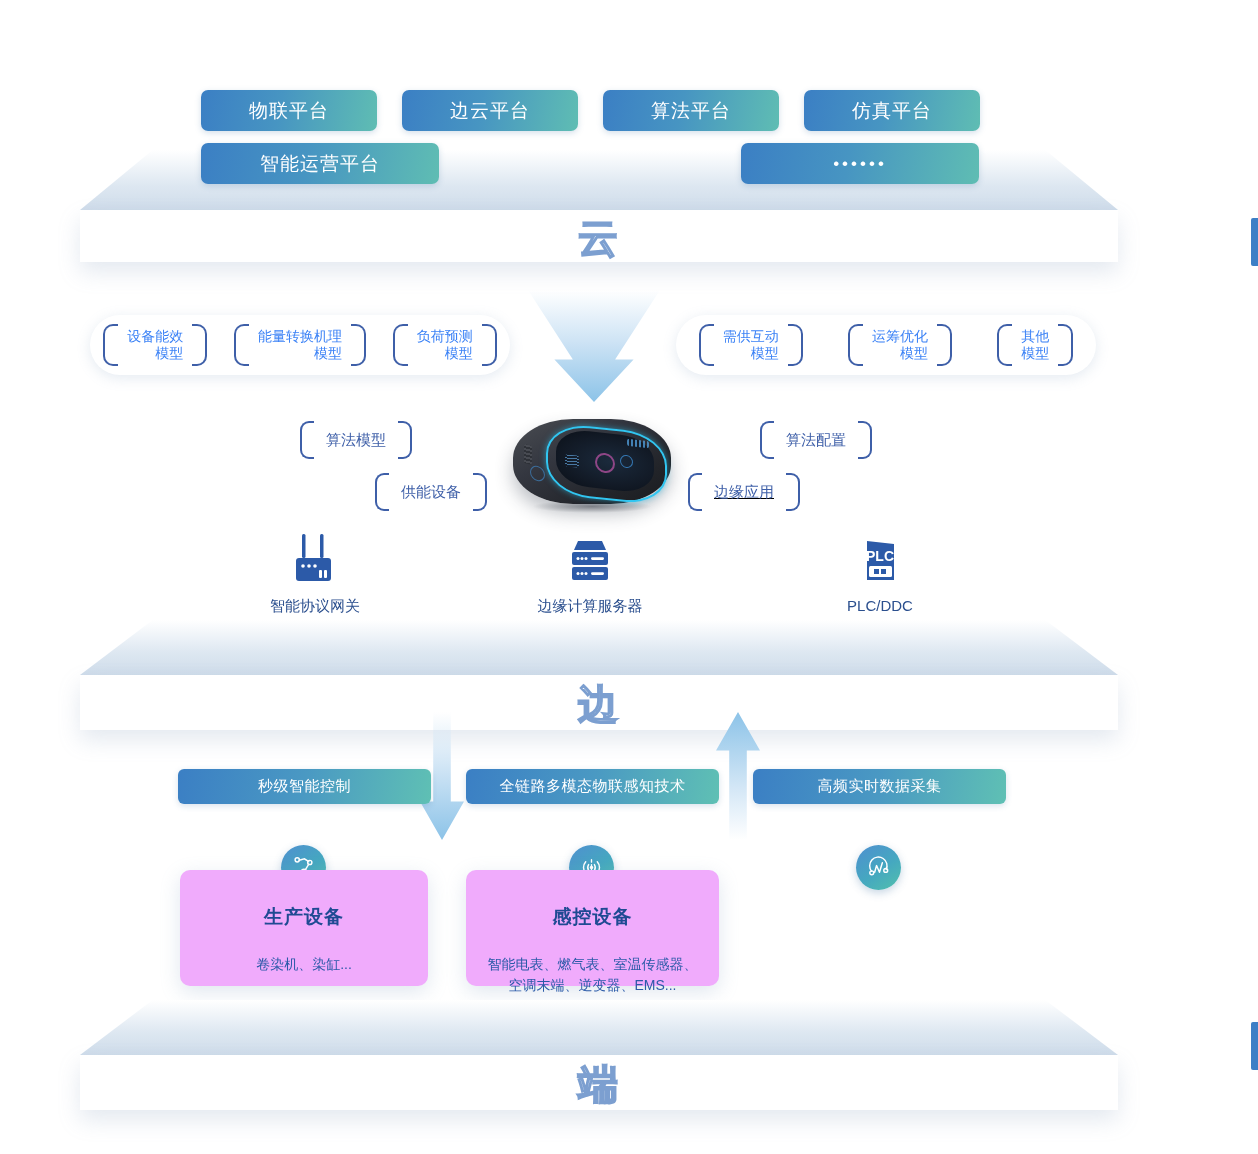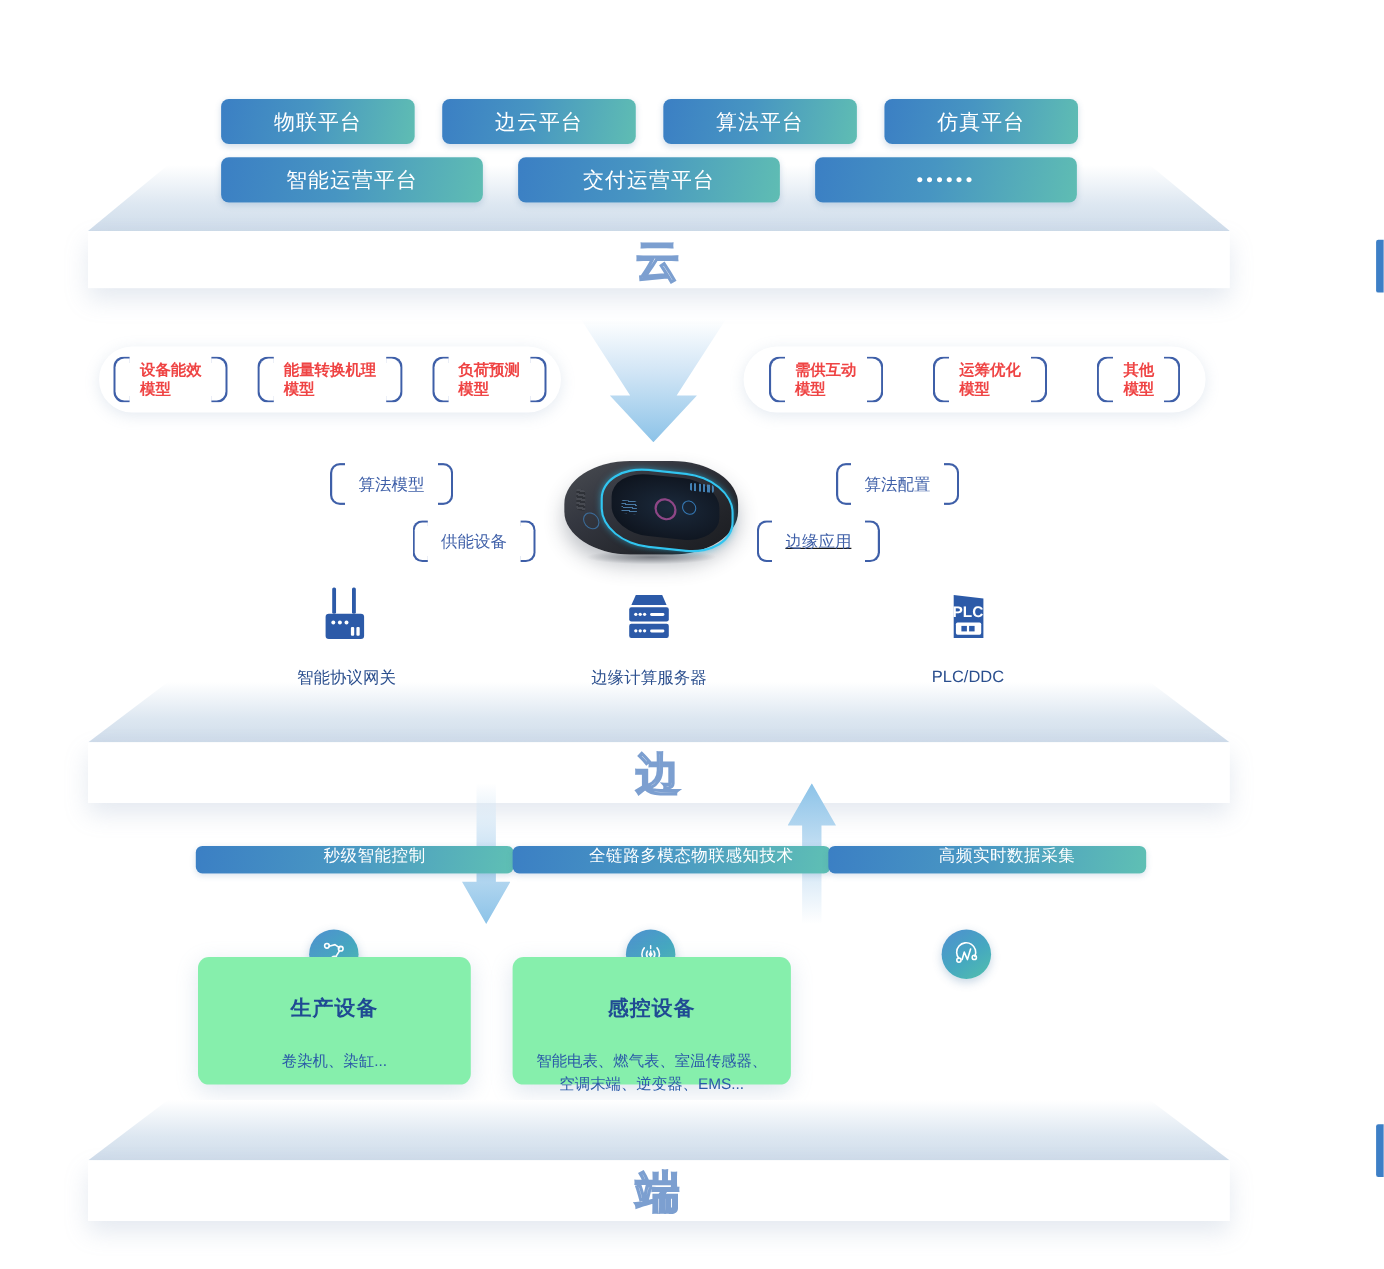--- a/index.html
+++ b/index.html
@@ -49,22 +49,22 @@
     display:flex;align-items:center;justify-content:space-around;
   }
   .brk{position:relative;display:flex;align-items:center;padding:0 4px;}
   .brk .bk{
     width:13px;height:38px;display:block;flex:none;
     border:2px solid #3e5fa8;border-radius:10px;
   }
   .brk .bk.l{border-right:none;border-radius:10px 0 0 10px;}
   .brk .bk.r{border-left:none;border-radius:0 10px 10px 0;}
   .brk .txt{
-    color:#ef4444;font-size:14px;line-height:17px;text-align:left;
-    padding:0 9px;white-space:pre-line;font-weight:700;
+    color:#3b82f6;font-size:14px;line-height:17px;text-align:right;
+    padding:0 9px;white-space:pre-line;font-weight:400;
   }
 
   
   .brklabel{
     position:absolute;display:flex;align-items:center;
     height:44px;
   }
   .brklabel .bk{width:12px;height:34px;border:2px solid #3e5fa8;}
   .brklabel .bk.l{border-right:none;border-radius:9px 0 0 9px;}
   .brklabel .bk.r{border-left:none;border-radius:0 9px 9px 0;}
@@ -73,48 +73,47 @@
   
   .funnel{
     position:absolute;
     background:linear-gradient(180deg,rgba(255,255,255,0) 0%,#cfe4f5 45%,#8cc3e8 100%);
     clip-path:polygon(0 0,100% 0,66% 62%,80% 62%,50% 100%,20% 62%,34% 62%);
   }
 
   
   .hwicon{position:absolute;text-align:center;}
   .hwicon .lbl{
-    margin-top:22px;color:#2b4f8e;font-size:15px;white-space:nowrap;font-weight:500;
+    margin-top:12px;color:#2b4f8e;font-size:15px;white-space:nowrap;font-weight:500;
   }
   .hwicon .gfx{height:52px;display:flex;align-items:flex-end;justify-content:center;}
 
   
   .tbanner{
-    position:absolute;height:25px;border-radius:6px;
-    display:flex;justify-content:center;
+    position:absolute;height:35px;border-radius:6px;
+    display:flex;align-items:center;justify-content:center;
     color:#ffffff;font-size:15px;letter-spacing:.5px;
     background:linear-gradient(100deg,#3b7fc4 0%,#4a99c3 50%,#5fc0b4 100%);
     box-shadow:0 2px 6px rgba(60,110,160,.20);
-    padding-left:36px;
   }
 
   
   .slimarrow{position:absolute;}
   .slimarrow.down{
     background:linear-gradient(180deg,rgba(255,255,255,0) 0%,#d4e7f6 40%,#8cc3e8 100%);
     clip-path:polygon(30% 0,70% 0,70% 70%,100% 70%,50% 100%,0 70%,30% 70%);
   }
   .slimarrow.up{
     background:linear-gradient(0deg,rgba(255,255,255,0) 0%,#d4e7f6 40%,#8cc3e8 100%);
     clip-path:polygon(50% 0,100% 30%,70% 30%,70% 100%,30% 100%,30% 30%,0 30%);
   }
 
   
   .card{
-    position:absolute;background:#86efac;border-radius:10px;
+    position:absolute;background:#f0abfc;border-radius:10px;
     box-shadow:0 6px 20px rgba(125,155,190,.24);
     display:flex;flex-direction:column;align-items:center;
   }
   .card .ctitle{
     color:#1f4a93;font-size:19px;font-weight:700;letter-spacing:1px;margin-top:34px;
   }
   .card .cdesc{
     color:#2b5aa8;font-size:14px;line-height:21px;text-align:center;
     margin-top:24px;white-space:pre-line;padding:0 14px;
   }
@@ -179,23 +178,20 @@
   </div>
   <div class="pill" style="left:603px;top:90px;width:176px;justify-content:center;">
     <span>算法平台</span>
   </div>
   <div class="pill" style="left:201px;top:143px;width:238px;">
     <span>智能运营平台</span>
   </div>
 
   <div class="pill" style="left:804px;top:90px;width:176px;">
     <span>仿真平台</span>
-  </div>
-  <div class="pill" style="left:471px;top:143px;width:238px;">
-    <span>交付运营平台</span>
   </div>
   <div class="pill dots" style="left:741px;top:143px;width:238px;">
     <span>••••••</span>
   </div>
 
   <div class="funnel" style="left:528px;top:290px;width:132px;height:112px;"></div>
 
   <div class="modelgroup" style="left:90px;top:315px;width:420px;">
     <div class="brk">
       <span class="bk l"></span>

